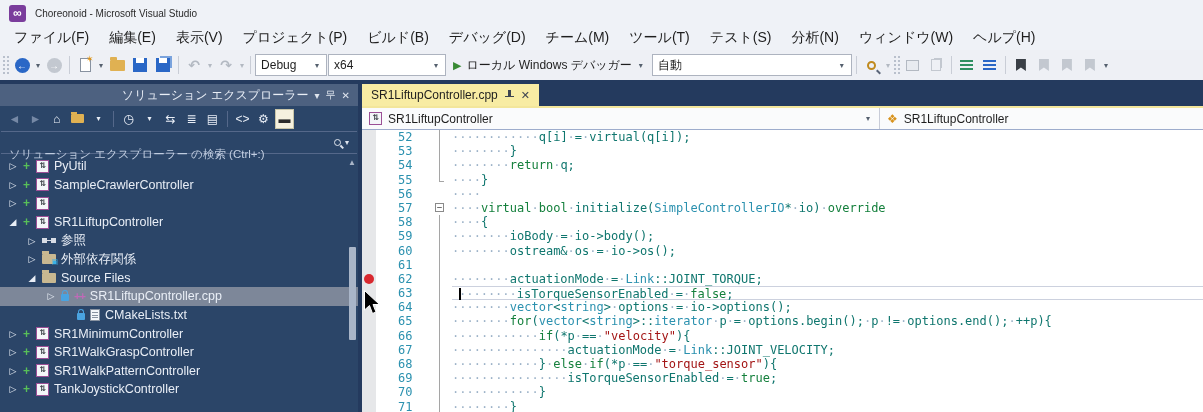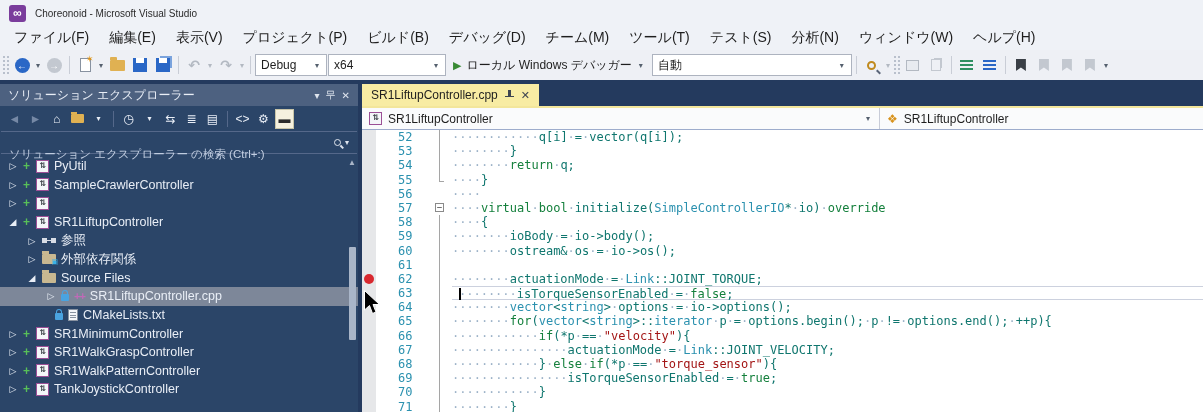--- a/index.html
+++ b/index.html
@@ -46,21 +46,21 @@
   .icon-flag { width:10px; height:12px; background:#3a3f46; clip-path:polygon(0 0,100% 0,100% 100%,50% 70%,0 100%); }
   .icon-flag.dis { background:#c3c8d0; }
 
   
   .frame-strip { height:4px; background:#243a5e; flex:none; }
   .main { flex:1; display:flex; background:#243a5e; min-height:0; }
 
   
   .se { width:358px; flex:none; display:flex; flex-direction:column; background:#2b4568; color:#e9eef6; }
   .se-title { height:22px; background:#4d6180; display:flex; align-items:center; padding:0 8px; font-size:12px; flex:none; gap:6px; }
-  .se-title-label { flex:1; }
+  .se-title-label { flex:1;text-align:right; }
   .se-title .tico { color:#dfe5ee; font-size:10px; }
   .se-tools { height:25px; display:flex; align-items:center; padding:0 5px; gap:2px; flex:none; }
   .se-tb { height:20px; min-width:19px; display:flex; align-items:center; justify-content:center; color:#e9eef6; font-size:12px; }
   .se-tb.dis { color:#7588a5; }
   .se-tb.pressed { background:#f5f1df; color:#2b2b2b; border:1px solid #c9c5a8; }
   .se-sep { width:1px; height:16px; background:#55688a; margin:0 3px; }
   .se-minifolder { width:13px; height:9px; background:#e0b152; border-radius:1px; position:relative; }
   .se-minifolder::before { content:""; position:absolute; top:-2px; left:0; width:6px; height:2px; background:#e0b152; }
   .se-search { height:23px; margin:0 1px; border-top:1px solid #55688a; border-bottom:1px solid #55688a; display:flex; align-items:center; padding:0 8px; font-size:11.5px; color:#c3cfe2; flex:none; gap:4px; }
   .se-search-ph { flex:1;margin-top:23px; }
@@ -330,21 +330,21 @@
               <span>Source Files</span>
             </div>
             <div class="tree-row selected" style="padding-left: 46px;">
               <span class="twisty">▷</span>
               <span class="scc-lock"></span>
               <span class="nico">
                 <span class="nico-cppfile">++</span>
               </span>
               <span>SR1LiftupController.cpp</span>
             </div>
-            <div class="tree-row" style="padding-left: 40px;">
+            <div class="tree-row" style="padding-left: 40px; margin-left: 22px;">
               <span class="twisty"></span>
               <span class="scc-lock"></span>
               <span class="nico">
                 <span class="nico-txtfile"></span>
               </span>
               <span>CMakeLists.txt</span>
             </div>
             <div class="tree-row" style="padding-left: 8px;">
               <span class="twisty">▷</span>
               <span class="scc-add">+</span>
@@ -404,21 +404,21 @@
           <span>SR1LiftupController</span>
           <span class="dd">▾</span>
         </div>
         <div class="nav-right">
           <span class="nav-cls">❖</span>
           <span>SR1LiftupController</span>
         </div>
       </div>
       <div class="code-area">
         <div id="code-lines">
-            <div class="code-row"><span class="c-margin"></span><span class="c-num">52</span><span class="c-outline"><span class="vline"></span></span><span class="c-text"><span class="tk-w">············</span><span class="tk-p">q[i]</span><span class="tk-w">·</span><span class="tk-p">=</span><span class="tk-w">·</span><span class="tk-p">vector(q[i]);</span></span></div>
+            <div class="code-row"><span class="c-margin"></span><span class="c-num">52</span><span class="c-outline"><span class="vline"></span></span><span class="c-text"><span class="tk-w">············</span><span class="tk-p">q[i]</span><span class="tk-w">·</span><span class="tk-p">=</span><span class="tk-w">·</span><span class="tk-p">virtual(q[i]);</span></span></div>
             <div class="code-row"><span class="c-margin"></span><span class="c-num">53</span><span class="c-outline"><span class="vline"></span></span><span class="c-text"><span class="tk-w">········</span><span class="tk-p">}</span></span></div>
             <div class="code-row"><span class="c-margin"></span><span class="c-num">54</span><span class="c-outline"><span class="vline"></span></span><span class="c-text"><span class="tk-w">········</span><span class="tk-k">return</span><span class="tk-w">·</span><span class="tk-p">q;</span></span></div>
             <div class="code-row"><span class="c-margin"></span><span class="c-num">55</span><span class="c-outline"><span class="eline"></span><span class="etick"></span></span><span class="c-text"><span class="tk-w">····</span><span class="tk-p">}</span></span></div>
             <div class="code-row"><span class="c-margin"></span><span class="c-num">56</span><span class="c-outline"></span><span class="c-text"><span class="tk-w">····</span></span></div>
             <div class="code-row"><span class="c-margin"></span><span class="c-num">57</span><span class="c-outline"><span class="obox">−</span></span><span class="c-text"><span class="tk-w">····</span><span class="tk-k">virtual</span><span class="tk-w">·</span><span class="tk-k">bool</span><span class="tk-w">·</span><span class="tk-p">initialize(</span><span class="tk-t">SimpleControllerIO</span><span class="tk-p">*</span><span class="tk-w">·</span><span class="tk-p">io)</span><span class="tk-w">·</span><span class="tk-k">override</span></span></div>
             <div class="code-row"><span class="c-margin"></span><span class="c-num">58</span><span class="c-outline"><span class="vline"></span></span><span class="c-text"><span class="tk-w">····</span><span class="tk-p">{</span></span></div>
             <div class="code-row"><span class="c-margin"></span><span class="c-num">59</span><span class="c-outline"><span class="vline"></span></span><span class="c-text"><span class="tk-w">········</span><span class="tk-p">ioBody</span><span class="tk-w">·</span><span class="tk-p">=</span><span class="tk-w">·</span><span class="tk-p">io-&gt;body();</span></span></div>
             <div class="code-row"><span class="c-margin"></span><span class="c-num">60</span><span class="c-outline"><span class="vline"></span></span><span class="c-text"><span class="tk-w">········</span><span class="tk-p">ostream&amp;</span><span class="tk-w">·</span><span class="tk-p">os</span><span class="tk-w">·</span><span class="tk-p">=</span><span class="tk-w">·</span><span class="tk-p">io-&gt;os();</span></span></div>
             <div class="code-row"><span class="c-margin"></span><span class="c-num">61</span><span class="c-outline"><span class="vline"></span></span><span class="c-text"></span></div>
             <div class="code-row"><span class="c-margin"><span class="bp"></span></span><span class="c-num">62</span><span class="c-outline"><span class="vline"></span></span><span class="c-text"><span class="tk-w">········</span><span class="tk-p">actuationMode</span><span class="tk-w">·</span><span class="tk-p">=</span><span class="tk-w">·</span><span class="tk-t">Link</span><span class="tk-p">::JOINT_TORQUE;</span></span></div>

